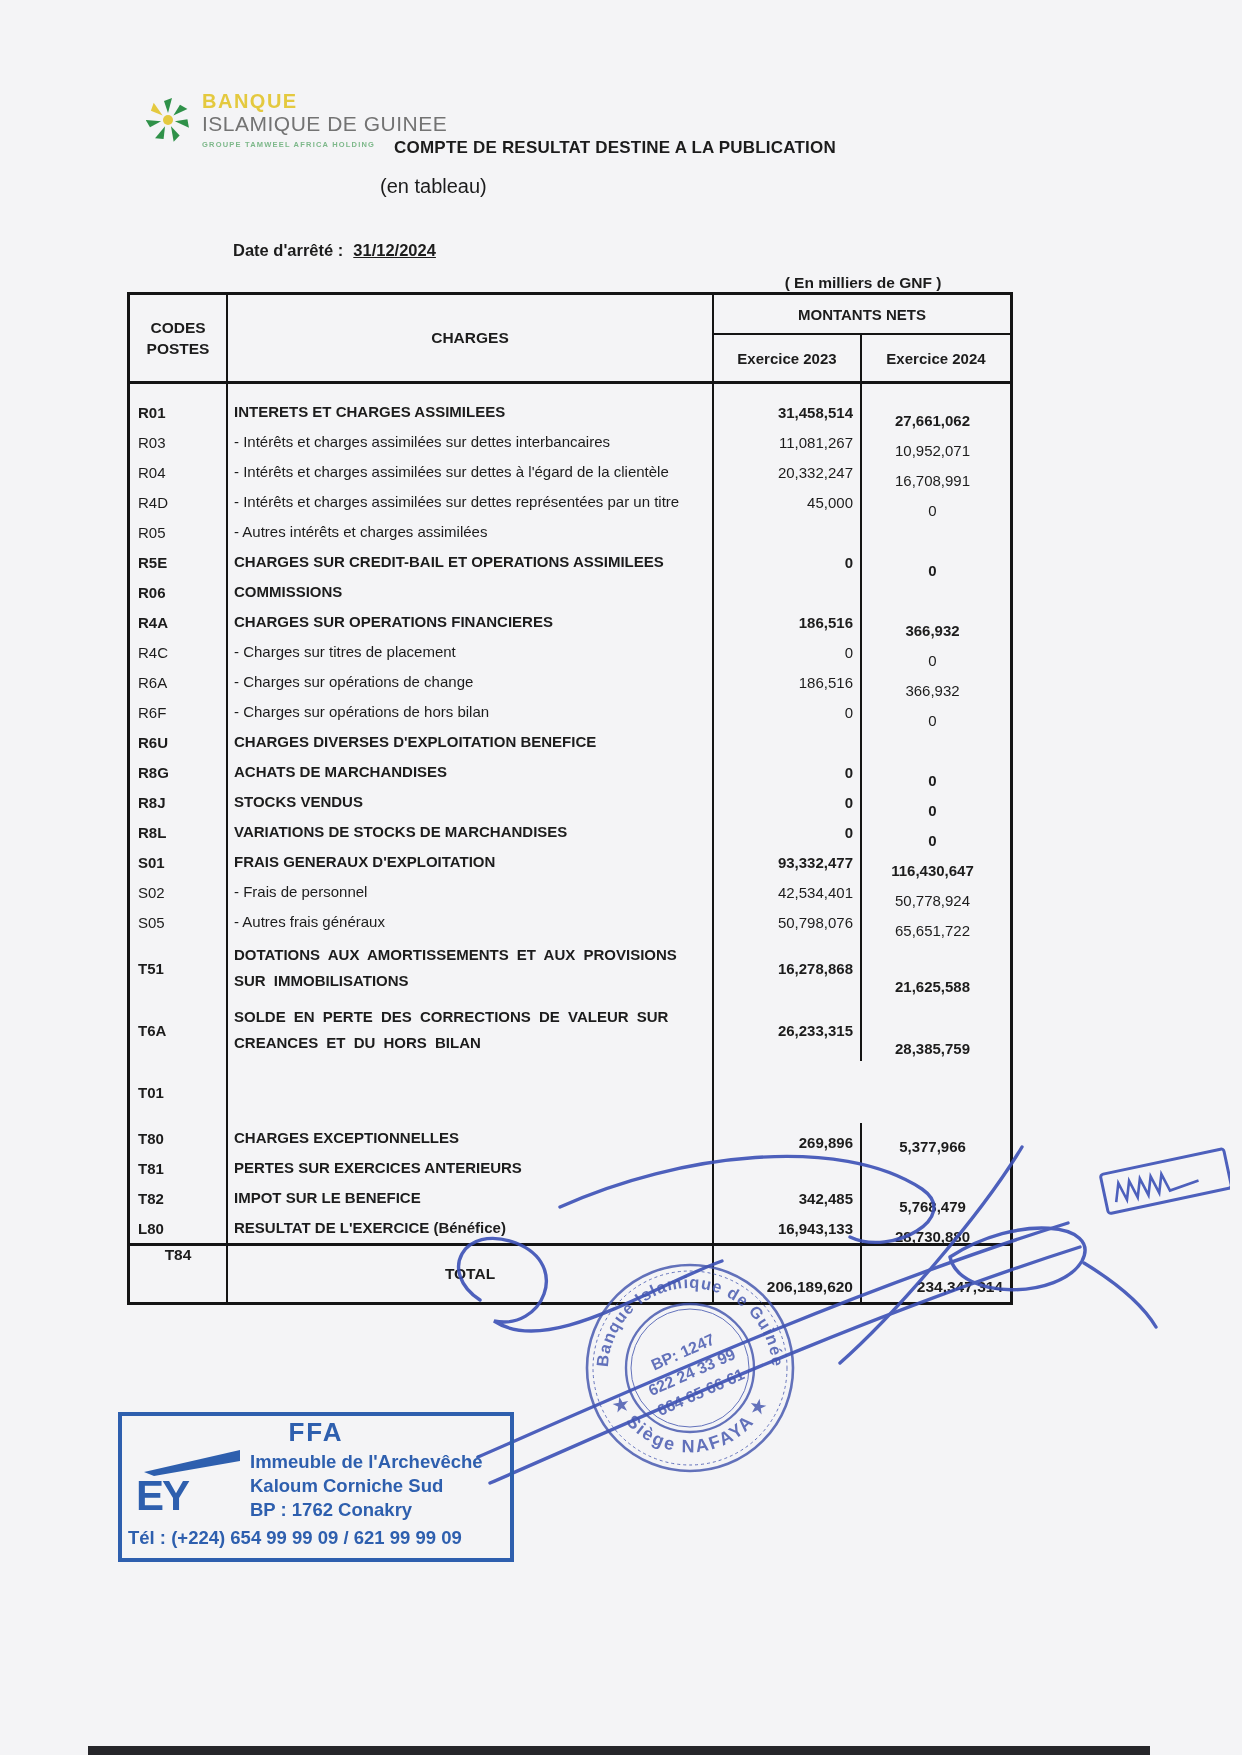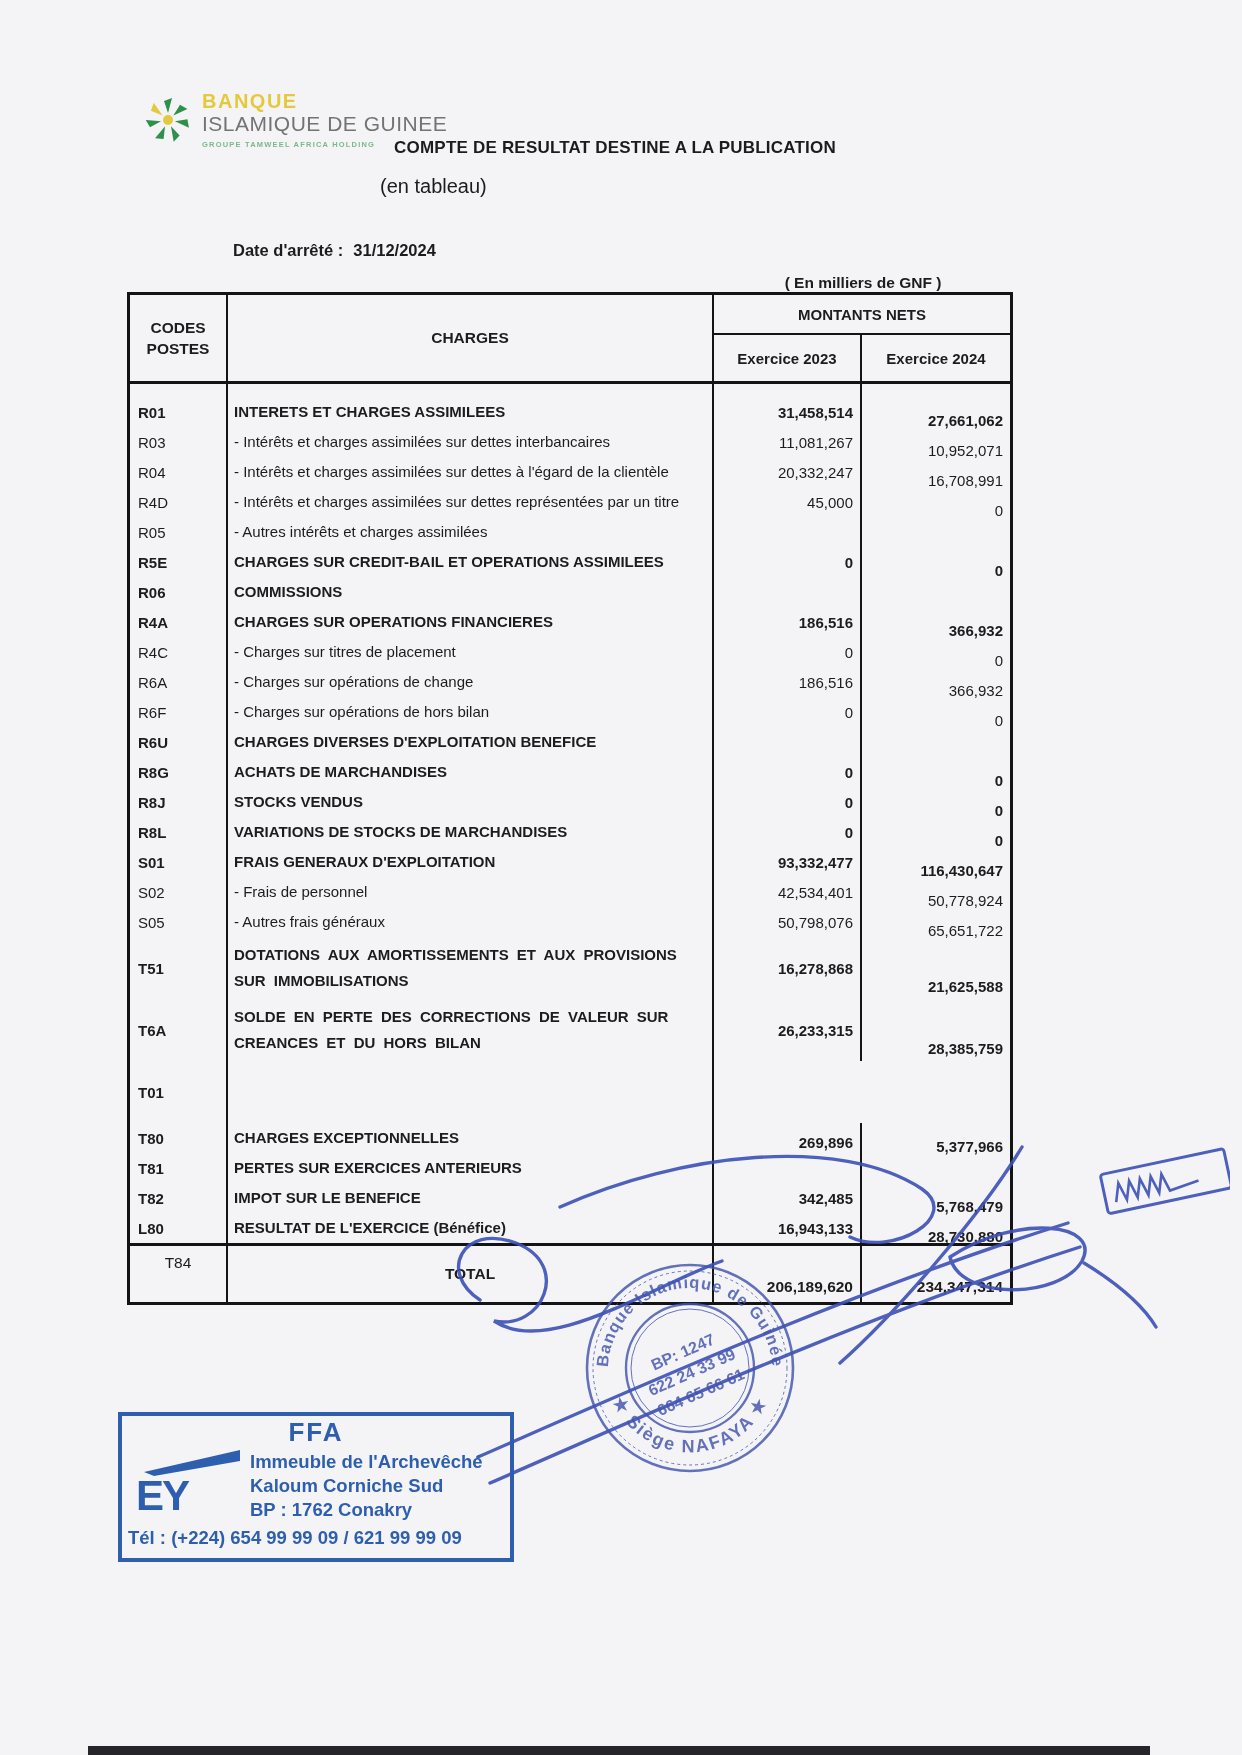--- a/index.html
+++ b/index.html
@@ -15,50 +15,50 @@
   .logo-icon{width:50px;height:58px;}
   .logo-text{margin-left:6px;}
   .logo-line1{color:#e4c93f;font-size:20px;font-weight:700;letter-spacing:1.5px;line-height:22px;}
   .logo-line2{color:#737373;font-size:21px;font-weight:400;letter-spacing:.5px;line-height:24px;}
   .logo-tag{color:#7db88a;font-size:7.5px;font-weight:700;letter-spacing:1.2px;margin-top:4px;}
   
   .doc-title{position:absolute;left:380px;top:138px;width:470px;text-align:center;
     font-size:17px;font-weight:700;letter-spacing:.2px;}
   .doc-subtitle{position:absolute;left:380px;top:175px;width:470px;text-align:left;font-size:20px;}
   .date-line{position:absolute;left:233px;top:241px;font-size:16.5px;font-weight:700;}
-  .date-line .dv{margin-left:10px;}
+  .date-line .dv{margin-left:10px;text-decoration:underline;}
   .units-note{position:absolute;left:713px;top:274px;width:300px;text-align:center;
     font-size:15.5px;font-weight:700;}
   
   .ftable{position:absolute;left:127px;top:292px;width:886px;border:3px solid #141414;box-sizing:border-box;background:transparent;}
   .thead{display:grid;grid-template-columns:98px 486px 148px 148px;grid-template-rows:40px 46px;border-bottom:3px solid #141414;}
   .h-codes{grid-row:1/3;grid-column:1;border-right:2px solid #141414;display:flex;flex-direction:column;justify-content:center;align-items:center;font-weight:700;font-size:15.5px;line-height:21px;}
   .h-charges{grid-row:1/3;grid-column:2;border-right:2px solid #141414;display:flex;justify-content:center;align-items:center;font-weight:700;font-size:15.5px;}
   .h-montants{grid-row:1;grid-column:3/5;border-bottom:2px solid #141414;display:flex;justify-content:center;align-items:center;font-weight:700;font-size:15px;}
   .h-ex23{grid-row:2;grid-column:3;border-right:2px solid #141414;display:flex;justify-content:center;align-items:center;font-weight:700;font-size:15px;}
   .h-ex24{grid-row:2;grid-column:4;display:flex;justify-content:center;align-items:center;font-weight:700;font-size:15px;}
   .tbody{display:block;}
   .trow{display:grid;grid-template-columns:98px 486px 148px 148px;min-height:30px;}
   .trow.h0{min-height:13px;}
   .trow.tall{min-height:62px;}
   .c-code{border-right:2px solid #141414;padding-left:8px;font-size:15px;display:flex;align-items:center;}
   .c-code.b{font-weight:700;}
   .c-label{border-right:2px solid #141414;padding-left:6px;font-size:15px;display:flex;align-items:center;white-space:pre-line;line-height:26px;}
   .c-label.head{font-weight:700;}
   .trow.tall .c-label{word-spacing:4px;align-items:center;}
-  .cv{text-align:right;padding-right:7px;font-size:15px;align-self:center;transform:translateY(8px);}
+  .cv{text-align:center;padding-right:7px;font-size:15px;align-self:center;transform:translateY(8px);}
   .cv.b{font-weight:700;}
   .c-v23{border-right:2px solid #141414;align-self:stretch;display:flex;justify-content:flex-end;align-items:center;}
   .c-v23 span{transform:translateY(8px);}
   .trow.tall .c-v23{align-items:flex-end;}
   .trow.tall .c-v23 span{transform:translateY(-4px);}
   .trow.tall .cv.v24{align-self:end;transform:translateY(-4px);}
   .trow .cv.v24{padding-right:7px;}
   .ttotal{display:grid;grid-template-columns:98px 486px 148px 148px;border-top:3px solid #141414;height:56px;}
-  .t-code{border-right:2px solid #141414;display:flex;justify-content:center;align-items:flex-start;padding-top:8px;font-weight:400;font-size:15.5px;}
+  .t-code{border-right:2px solid #141414;display:flex;justify-content:center;align-items:flex-start;font-weight:700;font-size:15.5px;}
   .t-label{border-right:2px solid #141414;display:flex;justify-content:center;align-items:center;font-weight:700;font-size:15.5px;}
   .t-v23{border-right:2px solid #141414;display:flex;justify-content:flex-end;align-items:flex-end;padding:0 7px 6px 0;font-weight:700;font-size:15.5px;}
   .t-v24{display:flex;justify-content:flex-end;align-items:flex-end;padding:0 7px 6px 0;font-weight:700;font-size:15.5px;}
   
   .sig-layer{position:absolute;left:420px;top:1095px;width:810px;height:480px;pointer-events:none;}
   
   .audit{position:absolute;left:118px;top:1412px;width:396px;height:150px;border:4px solid #2e5fae;box-sizing:border-box;color:#2e5fae;}
   .audit-firm{text-align:center;font-size:26px;font-weight:800;letter-spacing:2px;margin-top:1px;}
   .audit-mid{display:flex;margin-top:0px;}
   .ey-logo{width:118px;position:relative;padding-left:10px;}

